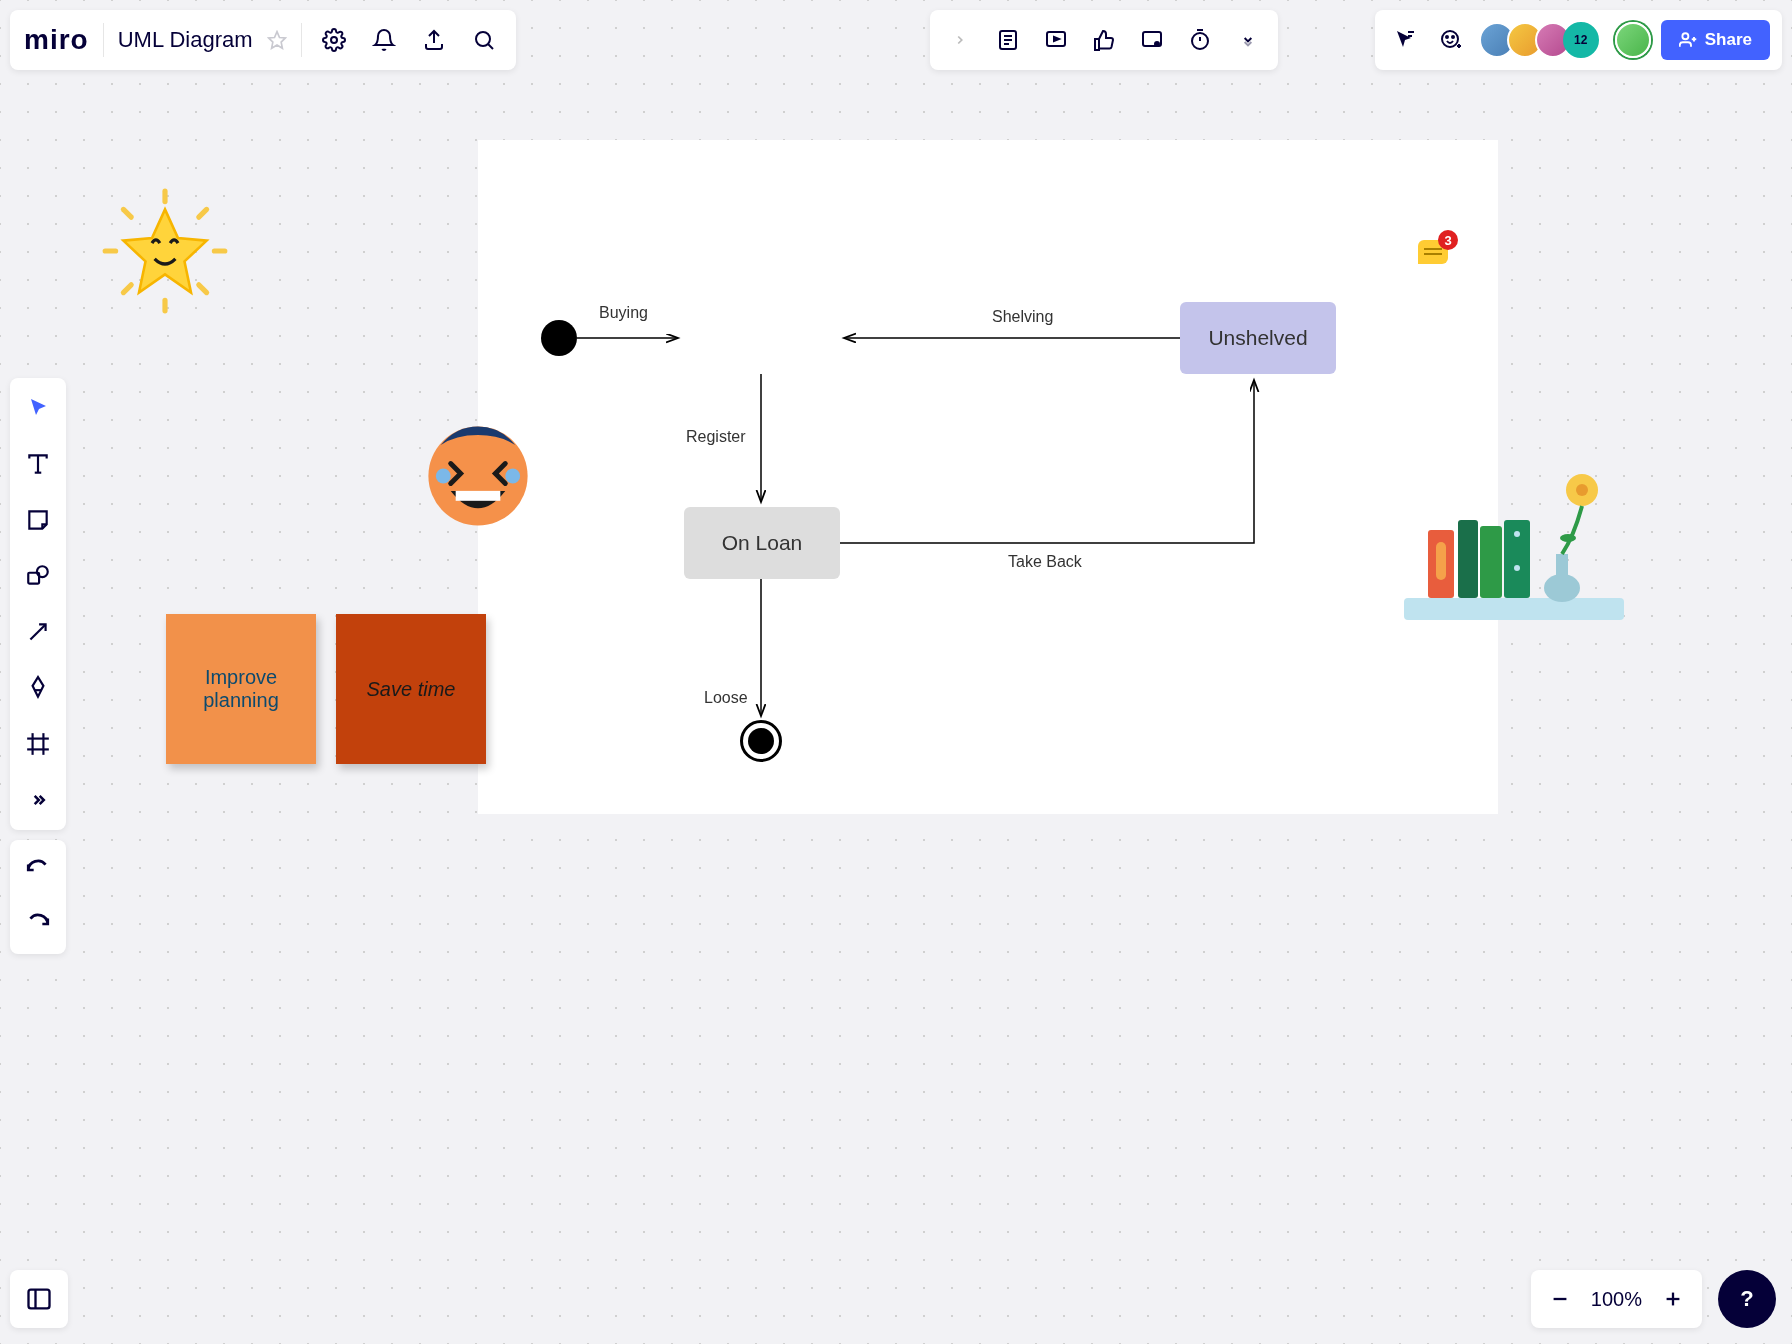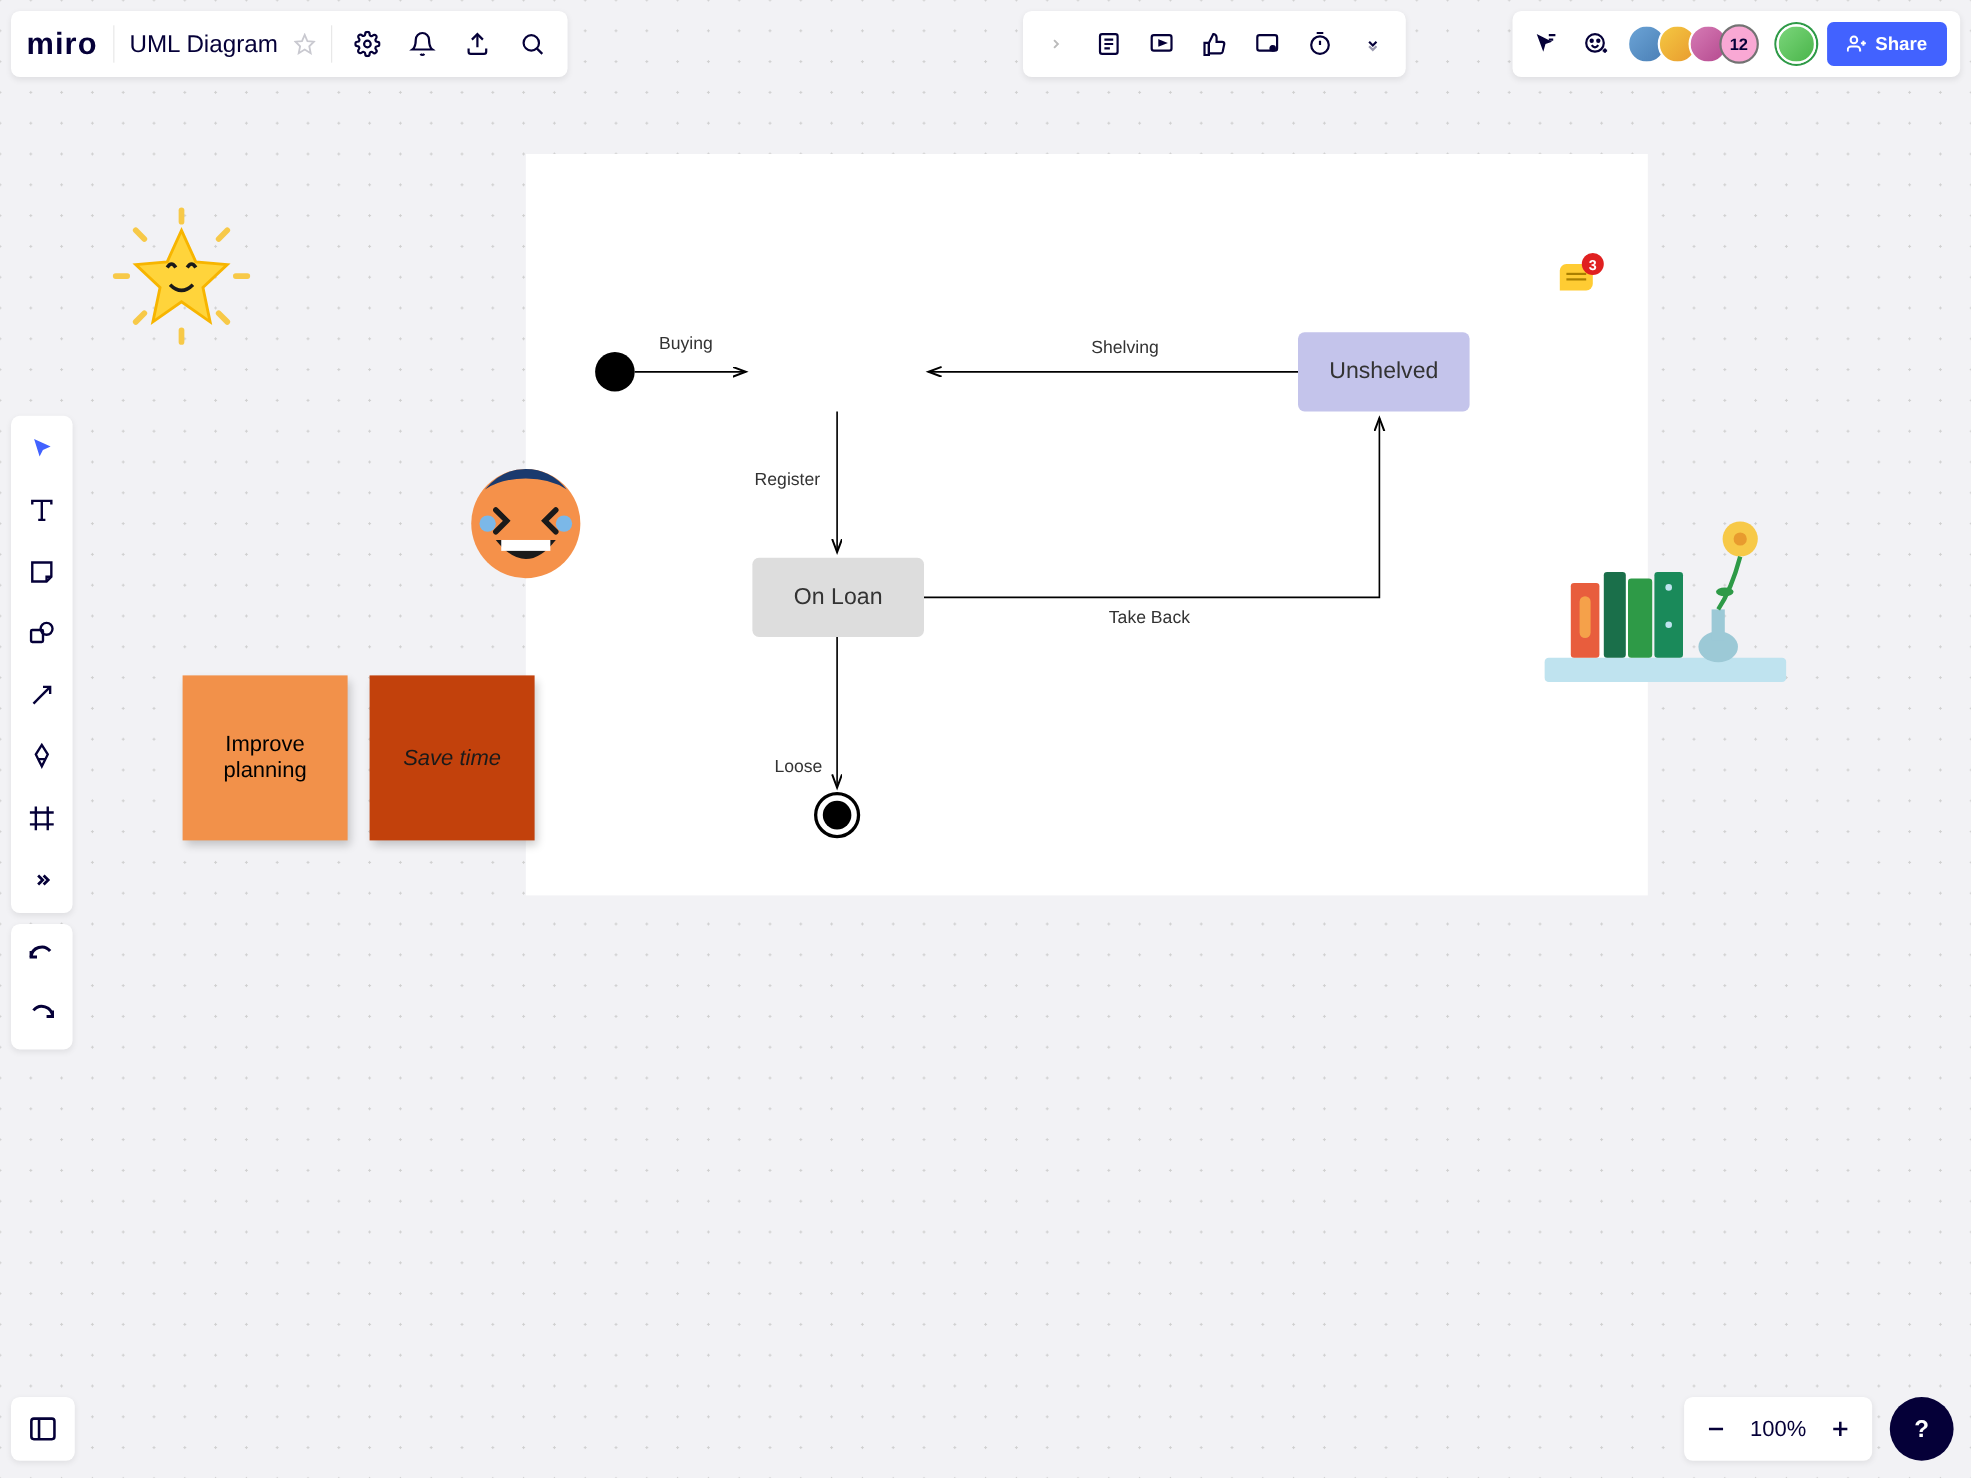--- a/index.html
+++ b/index.html
@@ -17,21 +17,21 @@
 .tb-btn { width: 36px; height: 36px; display: flex; align-items: center; justify-content: center; border-radius: 6px; cursor: pointer; color: #050038; }
 
 .topbar-mid { position: absolute; top: 10px; left: 930px; height: 60px; background: #fff; border-radius: 8px; display: flex; align-items: center; padding: 0 12px; gap: 12px; box-shadow: 0 2px 6px rgba(0,0,0,0.08); }
 
 .topbar-right { position: absolute; top: 10px; right: 10px; height: 60px; background: #fff; border-radius: 8px; display: flex; align-items: center; padding: 0 12px; gap: 10px; box-shadow: 0 2px 6px rgba(0,0,0,0.08); }
 
 .avatar { width: 36px; height: 36px; border-radius: 50%; border: 2px solid #fff; display: flex; align-items: center; justify-content: center; font-size: 14px; font-weight: 600; }
 .avatars { display: flex; }
 .avatars .avatar { margin-left: -8px; }
 .avatars .avatar:first-child { margin-left: 0; }
-.avatar.count { background: #f9a8d4; border: 2px solid #737373; color: #050038; font-size: 15px; }
+.avatar.count { background: #14b8a6; border: 2px solid #14b8a6; color: #050038; font-size: 12px; }
 .avatar.online { box-shadow: 0 0 0 2px #2e9a47; }
 
 .share-btn { background: #4262ff; color: #fff; border-radius: 6px; height: 40px; padding: 0 18px; display: flex; align-items: center; gap: 8px; font-weight: 600; font-size: 17px; cursor: pointer; }
 
 
 .side-toolbar { position: absolute; left: 10px; top: 378px; width: 56px; background: #fff; border-radius: 8px; box-shadow: 0 2px 6px rgba(0,0,0,0.08); display: flex; flex-direction: column; align-items: center; padding: 10px 0; gap: 16px; }
 .side-toolbar-undo { position: absolute; left: 10px; top: 840px; width: 56px; background: #fff; border-radius: 8px; box-shadow: 0 2px 6px rgba(0,0,0,0.08); display: flex; flex-direction: column; align-items: center; padding: 10px 0; gap: 14px; }
 .tool-btn { width: 40px; height: 40px; display: flex; align-items: center; justify-content: center; border-radius: 6px; cursor: pointer; color: #050038; }
 
 
@@ -52,21 +52,21 @@
 .state-gray { background: #dddddd; }
 
 .initial-node { position: absolute; width: 36px; height: 36px; background: #000; border-radius: 50%; }
 .final-node { position: absolute; width: 42px; height: 42px; border: 3px solid #000; border-radius: 50%; display: flex; align-items: center; justify-content: center; }
 .final-node::after { content: ""; width: 26px; height: 26px; background: #000; border-radius: 50%; }
 
 .edge-label { position: absolute; font-size: 16px; color: #333; }
 
 
 .sticky { position: absolute; width: 150px; height: 150px; display: flex; align-items: center; justify-content: center; text-align: center; font-size: 20px; padding: 12px; box-shadow: 3px 5px 8px rgba(0,0,0,0.2); }
-.sticky.orange { background: #f2914a; color: #000000; }
+.sticky.orange { background: #f2914a; color: #0c4a6e; }
 .sticky.teal { background: #c2410c; color: #1a1a1a; font-style: italic; }
 
 
 .comment-bubble { position: absolute; background: #ffcc33; border-radius: 6px 6px 6px 0; width: 30px; height: 24px; }
 .comment-bubble::before { content: ""; position: absolute; top: 8px; left: 6px; width: 18px; height: 2px; background: #a97f00; box-shadow: 0 5px 0 #a97f00; }
 .comment-badge { position: absolute; top: -10px; right: -10px; background: #e02020; color: #fff; border-radius: 50%; width: 20px; height: 20px; font-size: 13px; font-weight: 700; display: flex; align-items: center; justify-content: center; }
 
 
 .sticker { position: absolute; }
 

